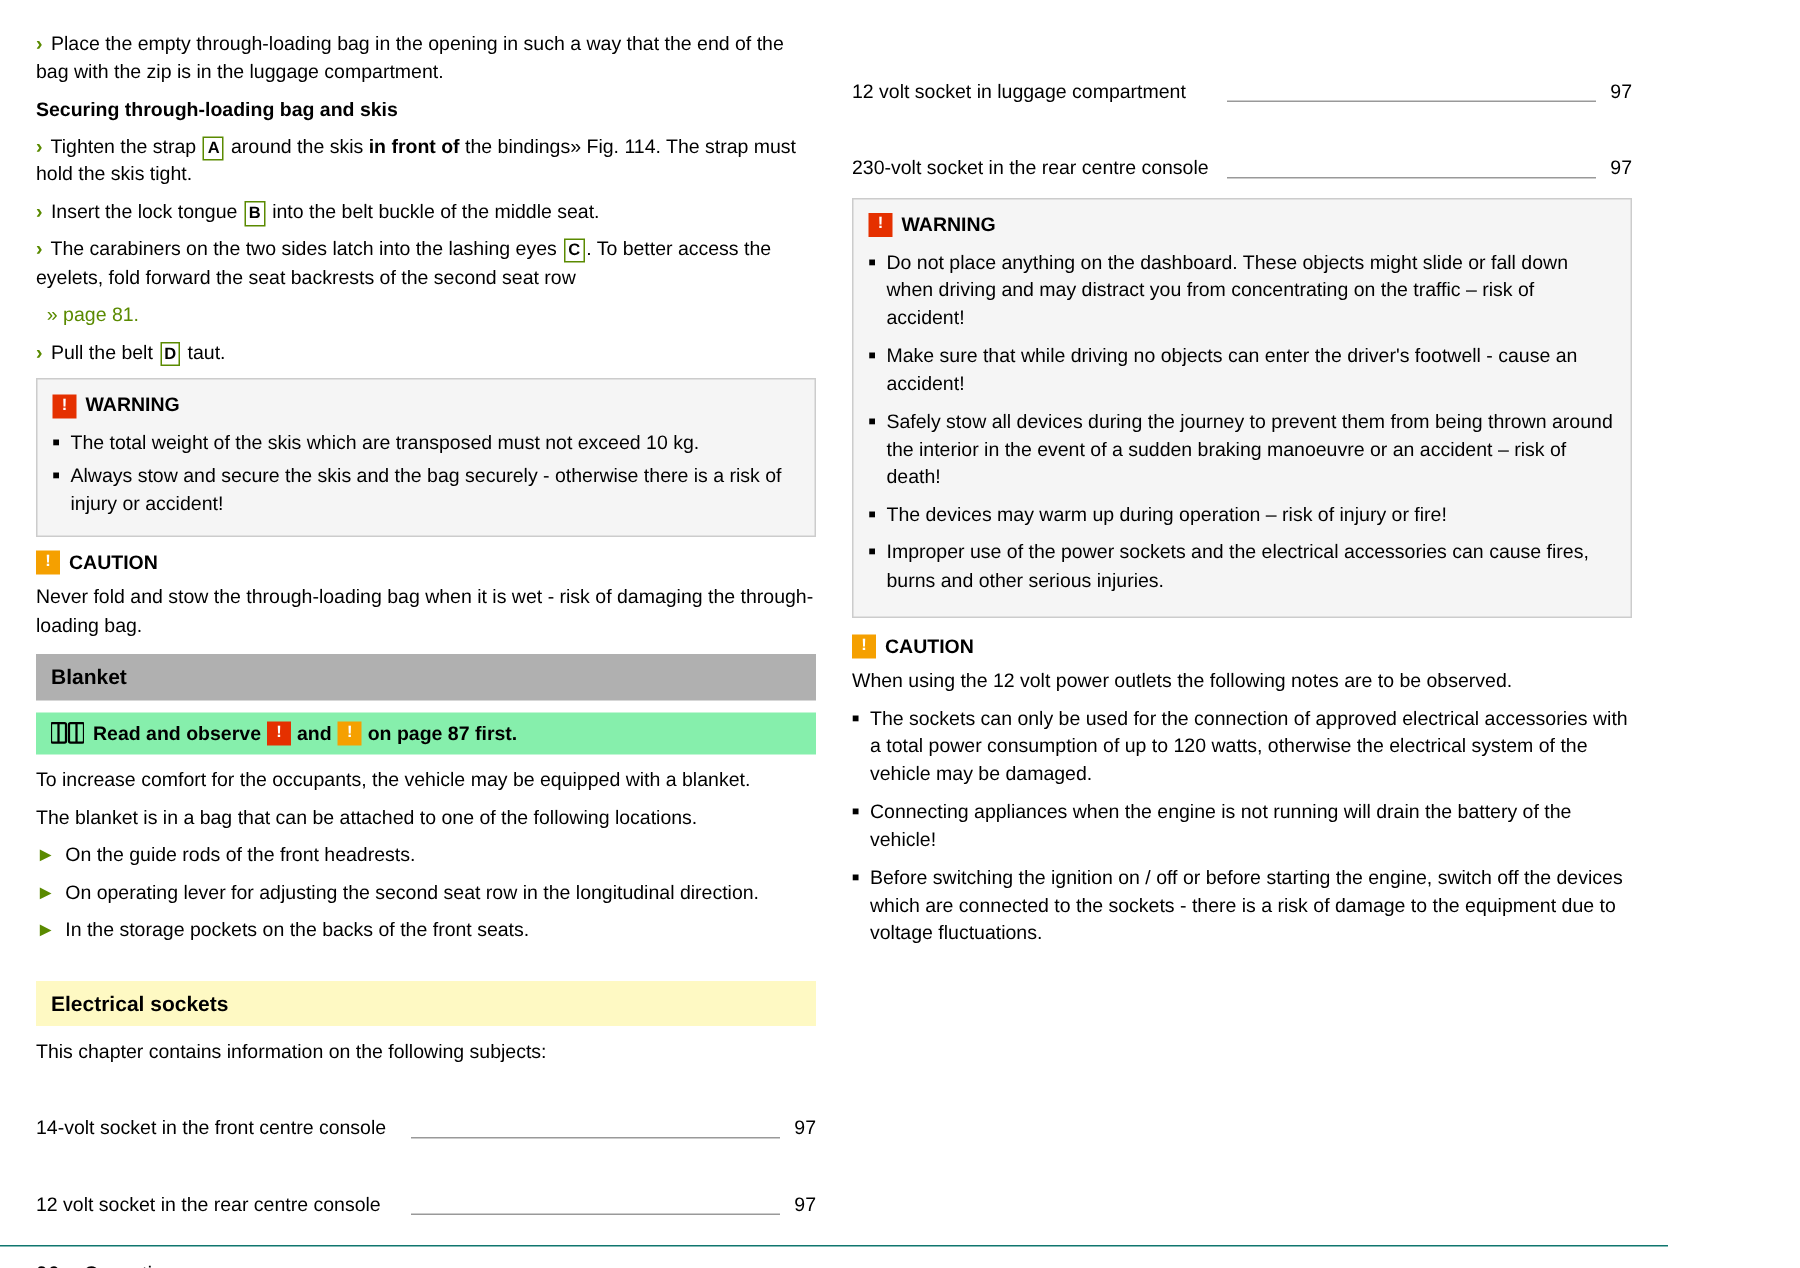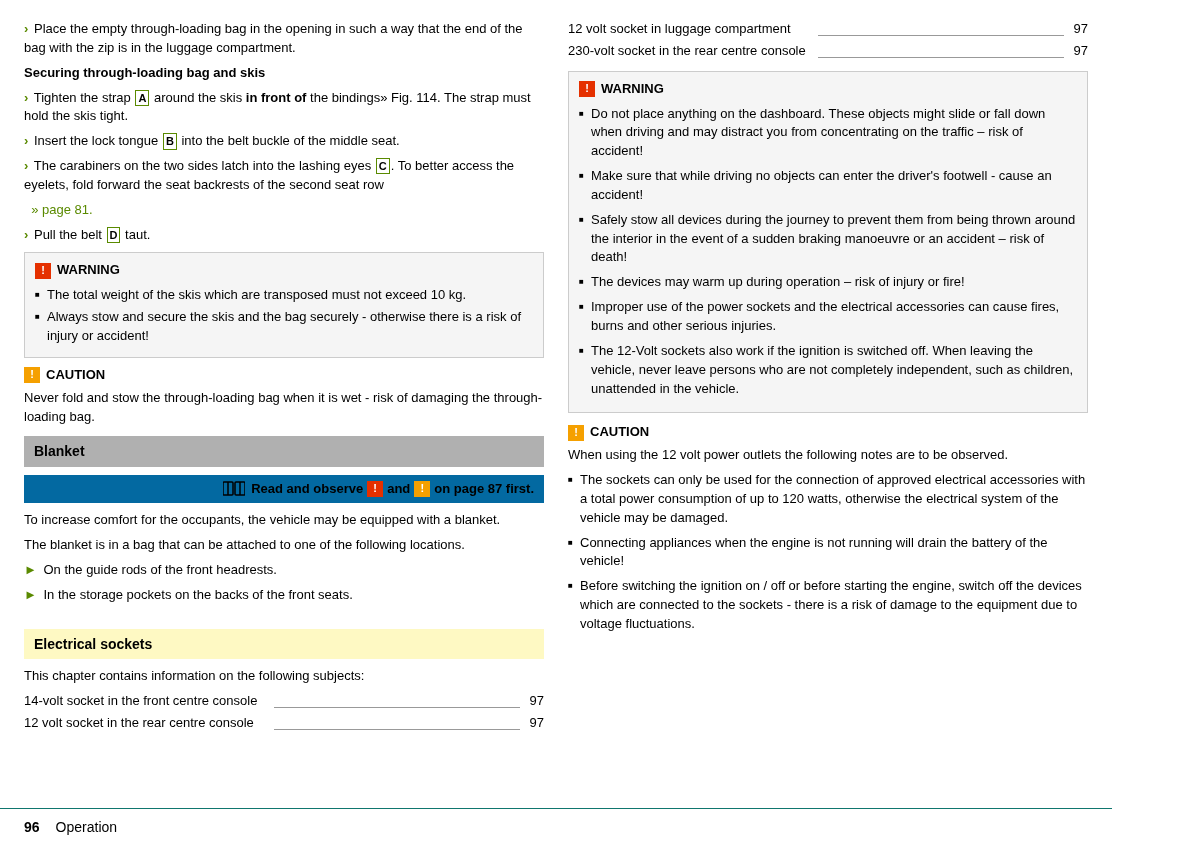--- a/index.html
+++ b/index.html
@@ -143,32 +143,32 @@
       margin: 10px 0 8px 0;
     }
     .section-header-green {
       background: #fef9c3;
       padding: 5px 10px;
       font-weight: bold;
       font-size: 14px;
       margin: 24px 0 0 0;
     }
     .section-header-gray {
-      background: #0369a1;
+      background: #86efac;
       padding: 5px 10px;
       font-size: 13px;
       margin: 0 0 8px 0;
       display: flex;
       align-items: center;
-      justify-content: flex-end;
     }
     .toc-row {
       display: flex;
       align-items: flex-end;
       margin-bottom: 3px;
+      margin-top: 32px;
     }
     .toc-label {
       flex: 1;
     }
     .toc-dots {
       flex: 1;
       border-bottom: 1px solid #999;
       margin: 0 4px 3px 4px;
       min-width: 60px;
     }
@@ -258,20 +258,24 @@
         <span class="bold"> on page 87 first.</span>
       </div>
 
       <p style="margin-top:8px;">To increase comfort for the occupants, the vehicle may be equipped with a blanket.</p>
       <p>The blanket is in a bag that can be attached to one of the following locations.</p>
 
       <p>
         <span class="bullet-arrow">►</span>
         <span>On the guide rods of the front headrests.</span>
       </p>
+      <p>
+        <span class="bullet-arrow">►</span>
+        <span>On operating lever for adjusting the second seat row in the longitudinal direction.</span>
+      </p>
       <p style="margin-bottom:10px;">
         <span class="bullet-arrow">►</span>
         <span>In the storage pockets on the backs of the front seats.</span>
       </p>
 
       <div class="section-header-green">
         <span>Electrical sockets</span>
       </div>
 
 
@@ -307,21 +311,20 @@
         <div class="warning-title">
           <span class="warning-icon">!</span>
           <span>WARNING</span>
         </div>
         <ul>
           <li>Do not place anything on the dashboard. These objects might slide or fall down when driving and may distract you from concentrating on the traffic – risk of accident!</li>
           <li>Make sure that while driving no objects can enter the driver's footwell - cause an accident!</li>
           <li>Safely stow all devices during the journey to prevent them from being thrown around the interior in the event of a sudden braking manoeuvre or an accident – risk of death!</li>
           <li>The devices may warm up during operation – risk of injury or fire!</li>
           <li>Improper use of the power sockets and the electrical accessories can cause fires, burns and other serious injuries.</li>
-          <li>The 12-Volt sockets also work if the ignition is switched off. When leaving the vehicle, never leave persons who are not completely independent, such as children, unattended in the vehicle.</li>
         </ul>
       </div>
 
       <div class="caution-box" style="margin-top:10px;">
         <div class="caution-title">
           <span class="caution-icon">!</span>
           <span>CAUTION</span>
         </div>
         <p style="margin-bottom:6px;">When using the 12 volt power outlets the following notes are to be observed.</p>
         <ul style="list-style:none;padding:0;">

